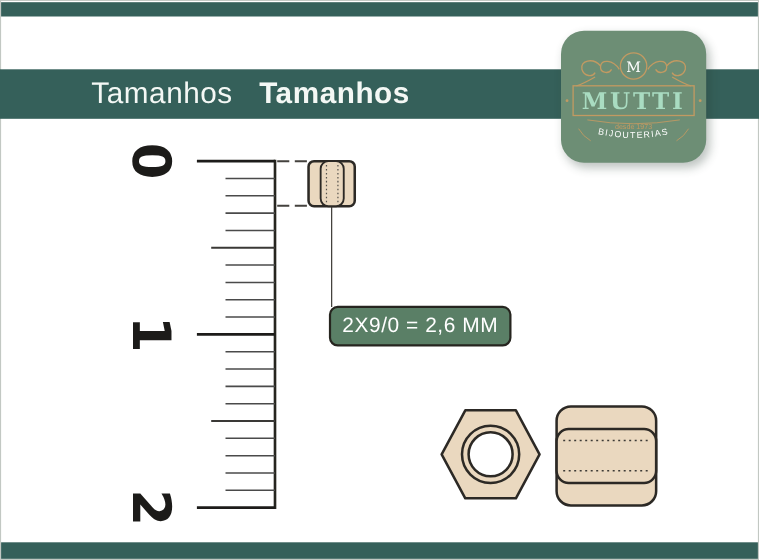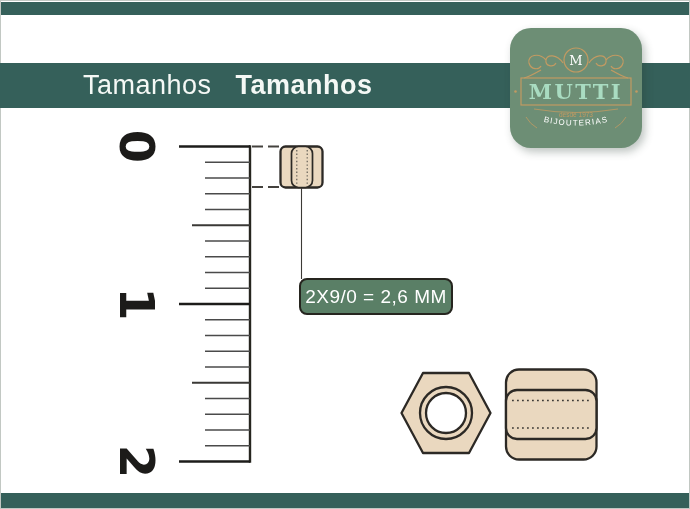--- a/index.html
+++ b/index.html
@@ -37,21 +37,21 @@
   .tick-minor{stroke:var(--tick-gray);stroke-width:1.4;}
   .ruler-digit{font-family:"DejaVu Sans","Liberation Sans",sans-serif;font-weight:700;font-size:48px;fill:#1c1b19;}
   .dash-mark{stroke:#44423e;stroke-width:1.8;fill:none;}
   .bead{fill:var(--bead-fill);stroke:#2c2925;stroke-width:2.3;stroke-linejoin:round;}
   .band{stroke-width:1.7;}
   .hole{fill:#ffffff;stroke:#2c2925;stroke-width:2.3;}
   .dotline{stroke:#55524c;stroke-width:1.1;stroke-dasharray:1.4 2.2;}
   .dotline-h{stroke:#3c3a36;stroke-width:1.4;stroke-dasharray:1.8 3.2;}
   .connector{stroke:#3c3a36;stroke-width:1.1;}
   .size-label{
-    position:absolute;left:299px;top:278px;width:154px;height:37px;box-sizing:border-box;
+    position:absolute;left:299px;top:278px;width:166px;height:37px;box-sizing:border-box;
     background:var(--label-green);border:2.5px solid #26251f;border-radius:8px;
     display:flex;align-items:center;justify-content:center;
     color:#ffffff;font-size:19px;letter-spacing:.5px;z-index:3;
   }
 </style>
 </head>
 <body>
 
 <div class="page">
 

